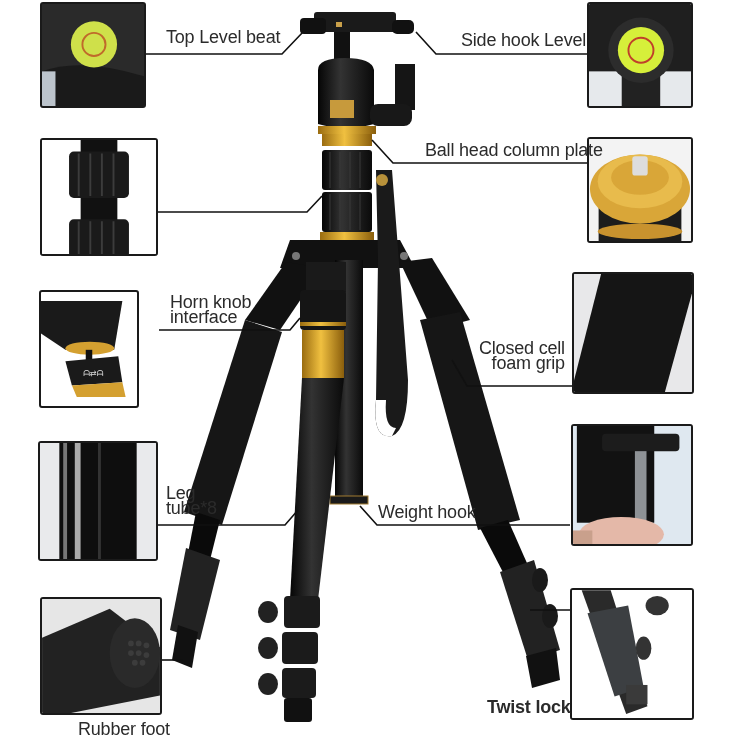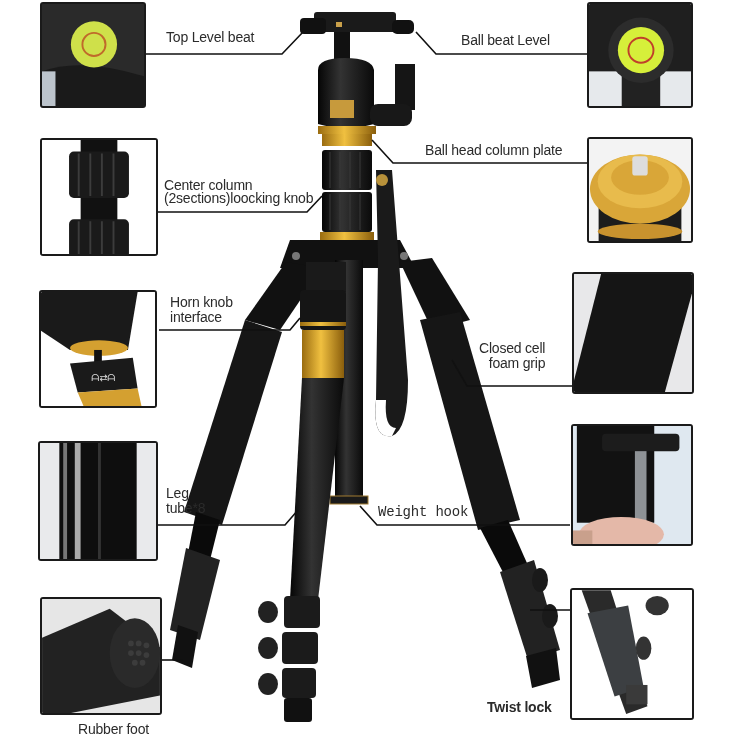--- a/index.html
+++ b/index.html
@@ -2,21 +2,21 @@
 <html><head>
 <meta charset="utf-8">
 <style>
   html, body { margin: 0; padding: 0; background: #ffffff; }
   body { width: 750px; height: 750px; position: relative; overflow: hidden;
          font-family: "Liberation Sans", sans-serif; color: #2a2a2a; }
   .stage { position: absolute; left: 0; top: 0; width: 750px; height: 750px; }
   .inset { position: absolute; border: 2px solid #1a1a1a; border-radius: 3px; overflow: hidden;
            box-sizing: border-box; background: #e9ecef; }
   .inset svg { width: 100%; height: 100%; display: block; }
-  .label { position: absolute; font-size: 14px; line-height: 15px; color: #2b2b2b; white-space: pre-line; letter-spacing: -0.2px; }
+  .label { position: absolute; font-size: 18px; line-height: 15px; color: #2b2b2b; white-space: pre-line; letter-spacing: -0.2px; }
   svg.overlay { position: absolute; left: 0; top: 0; width: 750px; height: 750px; pointer-events: none; }
 </style>
 </head>
 <body>
 
 <div class="stage">
 
   <svg class="overlay" viewBox="0 0 750 750">
     <defs>
       <linearGradient id="gold" x1="0" x2="1">
@@ -163,21 +163,21 @@
     <svg viewBox="0 0 106 106">
       <rect width="106" height="106" fill="#f3f3f3"></rect>
       <rect x="10" y="70" width="86" height="36" fill="#1c1c1c"></rect>
       <ellipse cx="53" cy="52" rx="52" ry="36" fill="#d9a638"></ellipse>
       <ellipse cx="53" cy="44" rx="44" ry="28" fill="#e8bb4c"></ellipse>
       <ellipse cx="53" cy="40" rx="30" ry="18" fill="#d9a638"></ellipse>
       <rect x="45" y="18" width="16" height="20" rx="3" fill="#ddd"></rect>
       <ellipse cx="53" cy="96" rx="44" ry="8" fill="#c8922e"></ellipse>
     </svg>
   </div>
-  <div class="inset" style="left:39px;top:290px;width:118px;height:118px;background:#fff;">
+  <div class="inset" style="left:39px;top:290px;width:100px;height:118px;background:#fff;">
     <svg viewBox="0 0 118 118">
       <rect width="118" height="118" fill="#fff"></rect>
       <polygon points="0,0 100,0 90,60 30,60 0,40" fill="#1a1a1a"></polygon>
       <ellipse cx="60" cy="58" rx="30" ry="8" fill="#d4a030"></ellipse>
       <rect x="55" y="60" width="8" height="14" fill="#111"></rect>
       <polygon points="30,74 95,68 100,100 38,104" fill="#1a1a1a"></polygon>
       <text x="52" y="92" font-size="10" fill="#ddd" font-family="DejaVu Sans, sans-serif">ᗩ⇄ᗩ</text>
       <polygon points="38,104 100,100 104,118 44,118" fill="#d4a030"></polygon>
     </svg>
   </div>
@@ -228,26 +228,24 @@
       <rect width="124" height="132" fill="#fff"></rect>
       <polygon points="10,0 40,0 78,120 56,128" fill="#2a2a2a"></polygon>
       <polygon points="16,24 58,16 74,100 44,110" fill="#3c3f42"></polygon>
       <ellipse cx="88" cy="16" rx="12" ry="10" fill="#333"></ellipse>
       <ellipse cx="74" cy="60" rx="8" ry="12" fill="#333"></ellipse>
       <rect x="56" y="98" width="22" height="20" fill="#3a3a3a"></rect>
     </svg>
   </div>
 
   <div class="label" style="left:166px;top:30px;">Top Level beat</div>
-  <div class="label" style="left:461px;top:33px;">Ball beat Level</div>
-  <div class="label" style="left:164px;top:179px;line-height:13px;">Center column
-(2sections)loocking knob</div>
+  <div class="label" style="left:461px;top:33px;">Side hook Level</div>
   <div class="label" style="left:425px;top:143px;">Ball head column plate</div>
   <div class="label" style="left:170px;top:295px;">Horn knob
 interface</div>
   <div class="label" style="left:479px;top:341px;text-align:right;">Closed cell
 foam grip</div>
   <div class="label" style="left:166px;top:486px;">Leg
 tube*8</div>
-  <div class="label" style="left:378px;top:505px;font-family:Liberation Mono, monospace;">Weight hook</div>
+  <div class="label" style="left:378px;top:505px;">Weight hook</div>
   <div class="label" style="left:78px;top:722px;">Rubber foot</div>
   <div class="label" style="left:487px;top:700px;font-weight:bold;">Twist lock</div>
 </div>
 
 </body></html>

